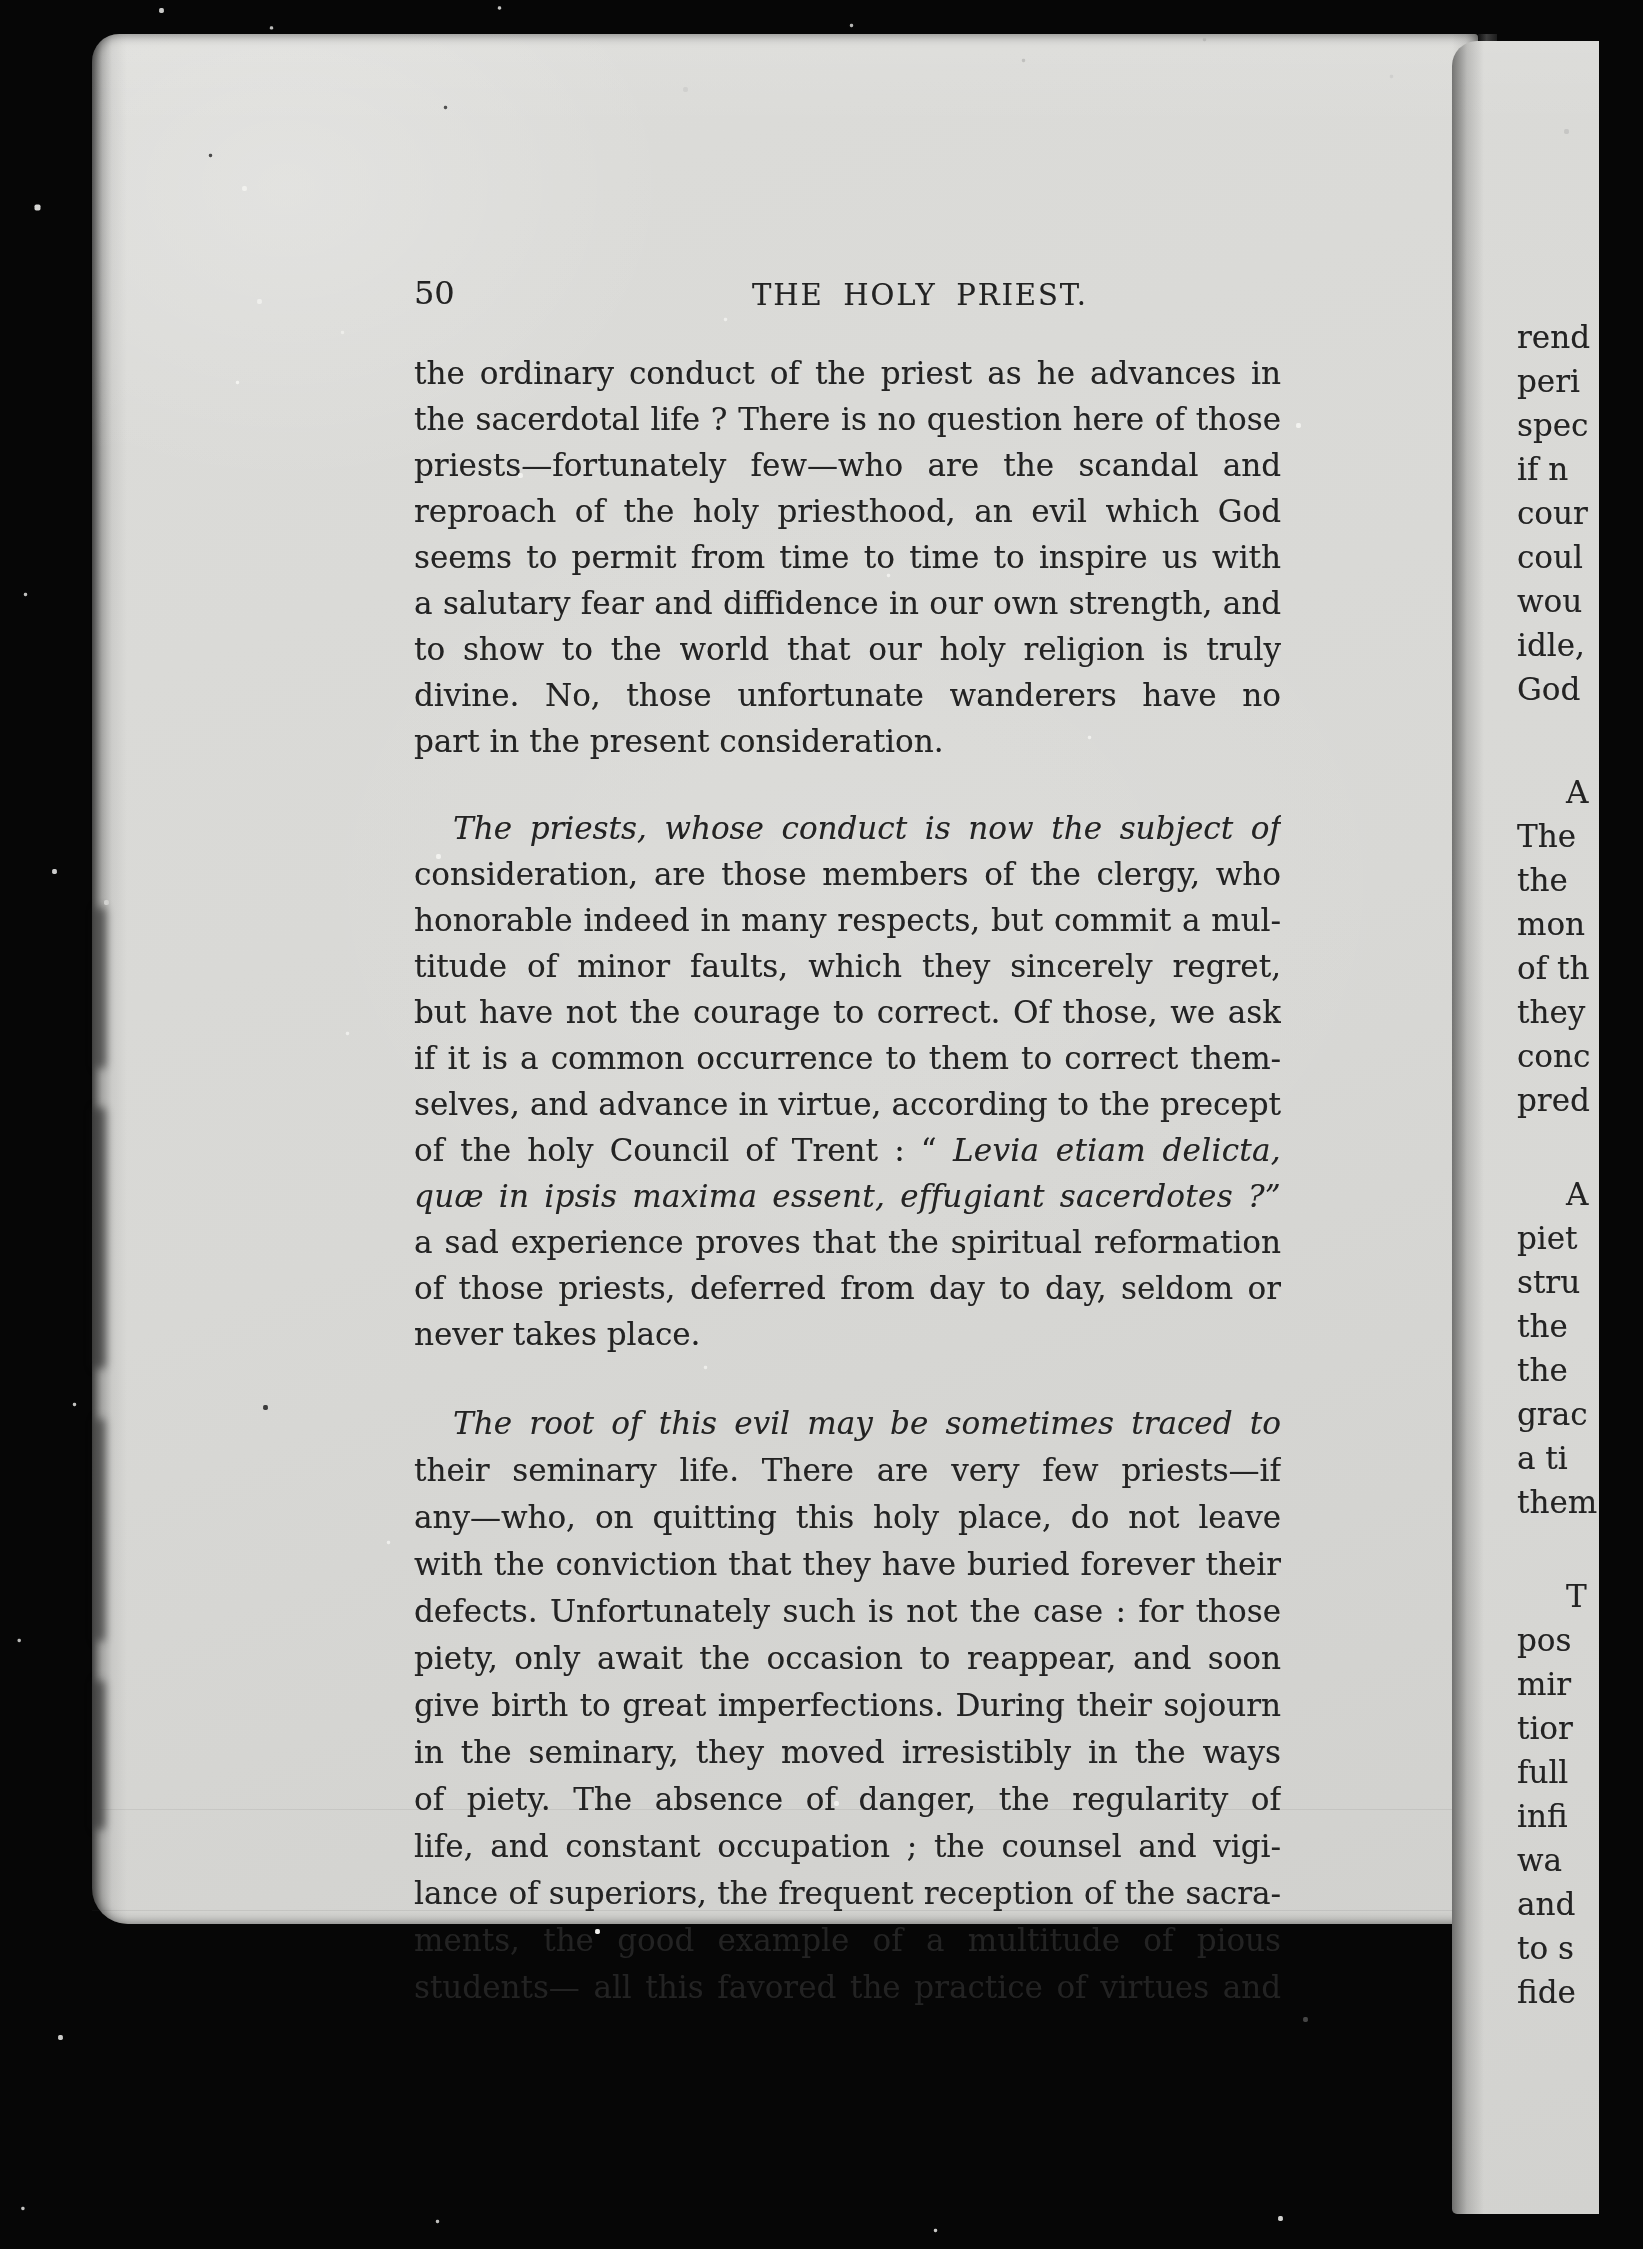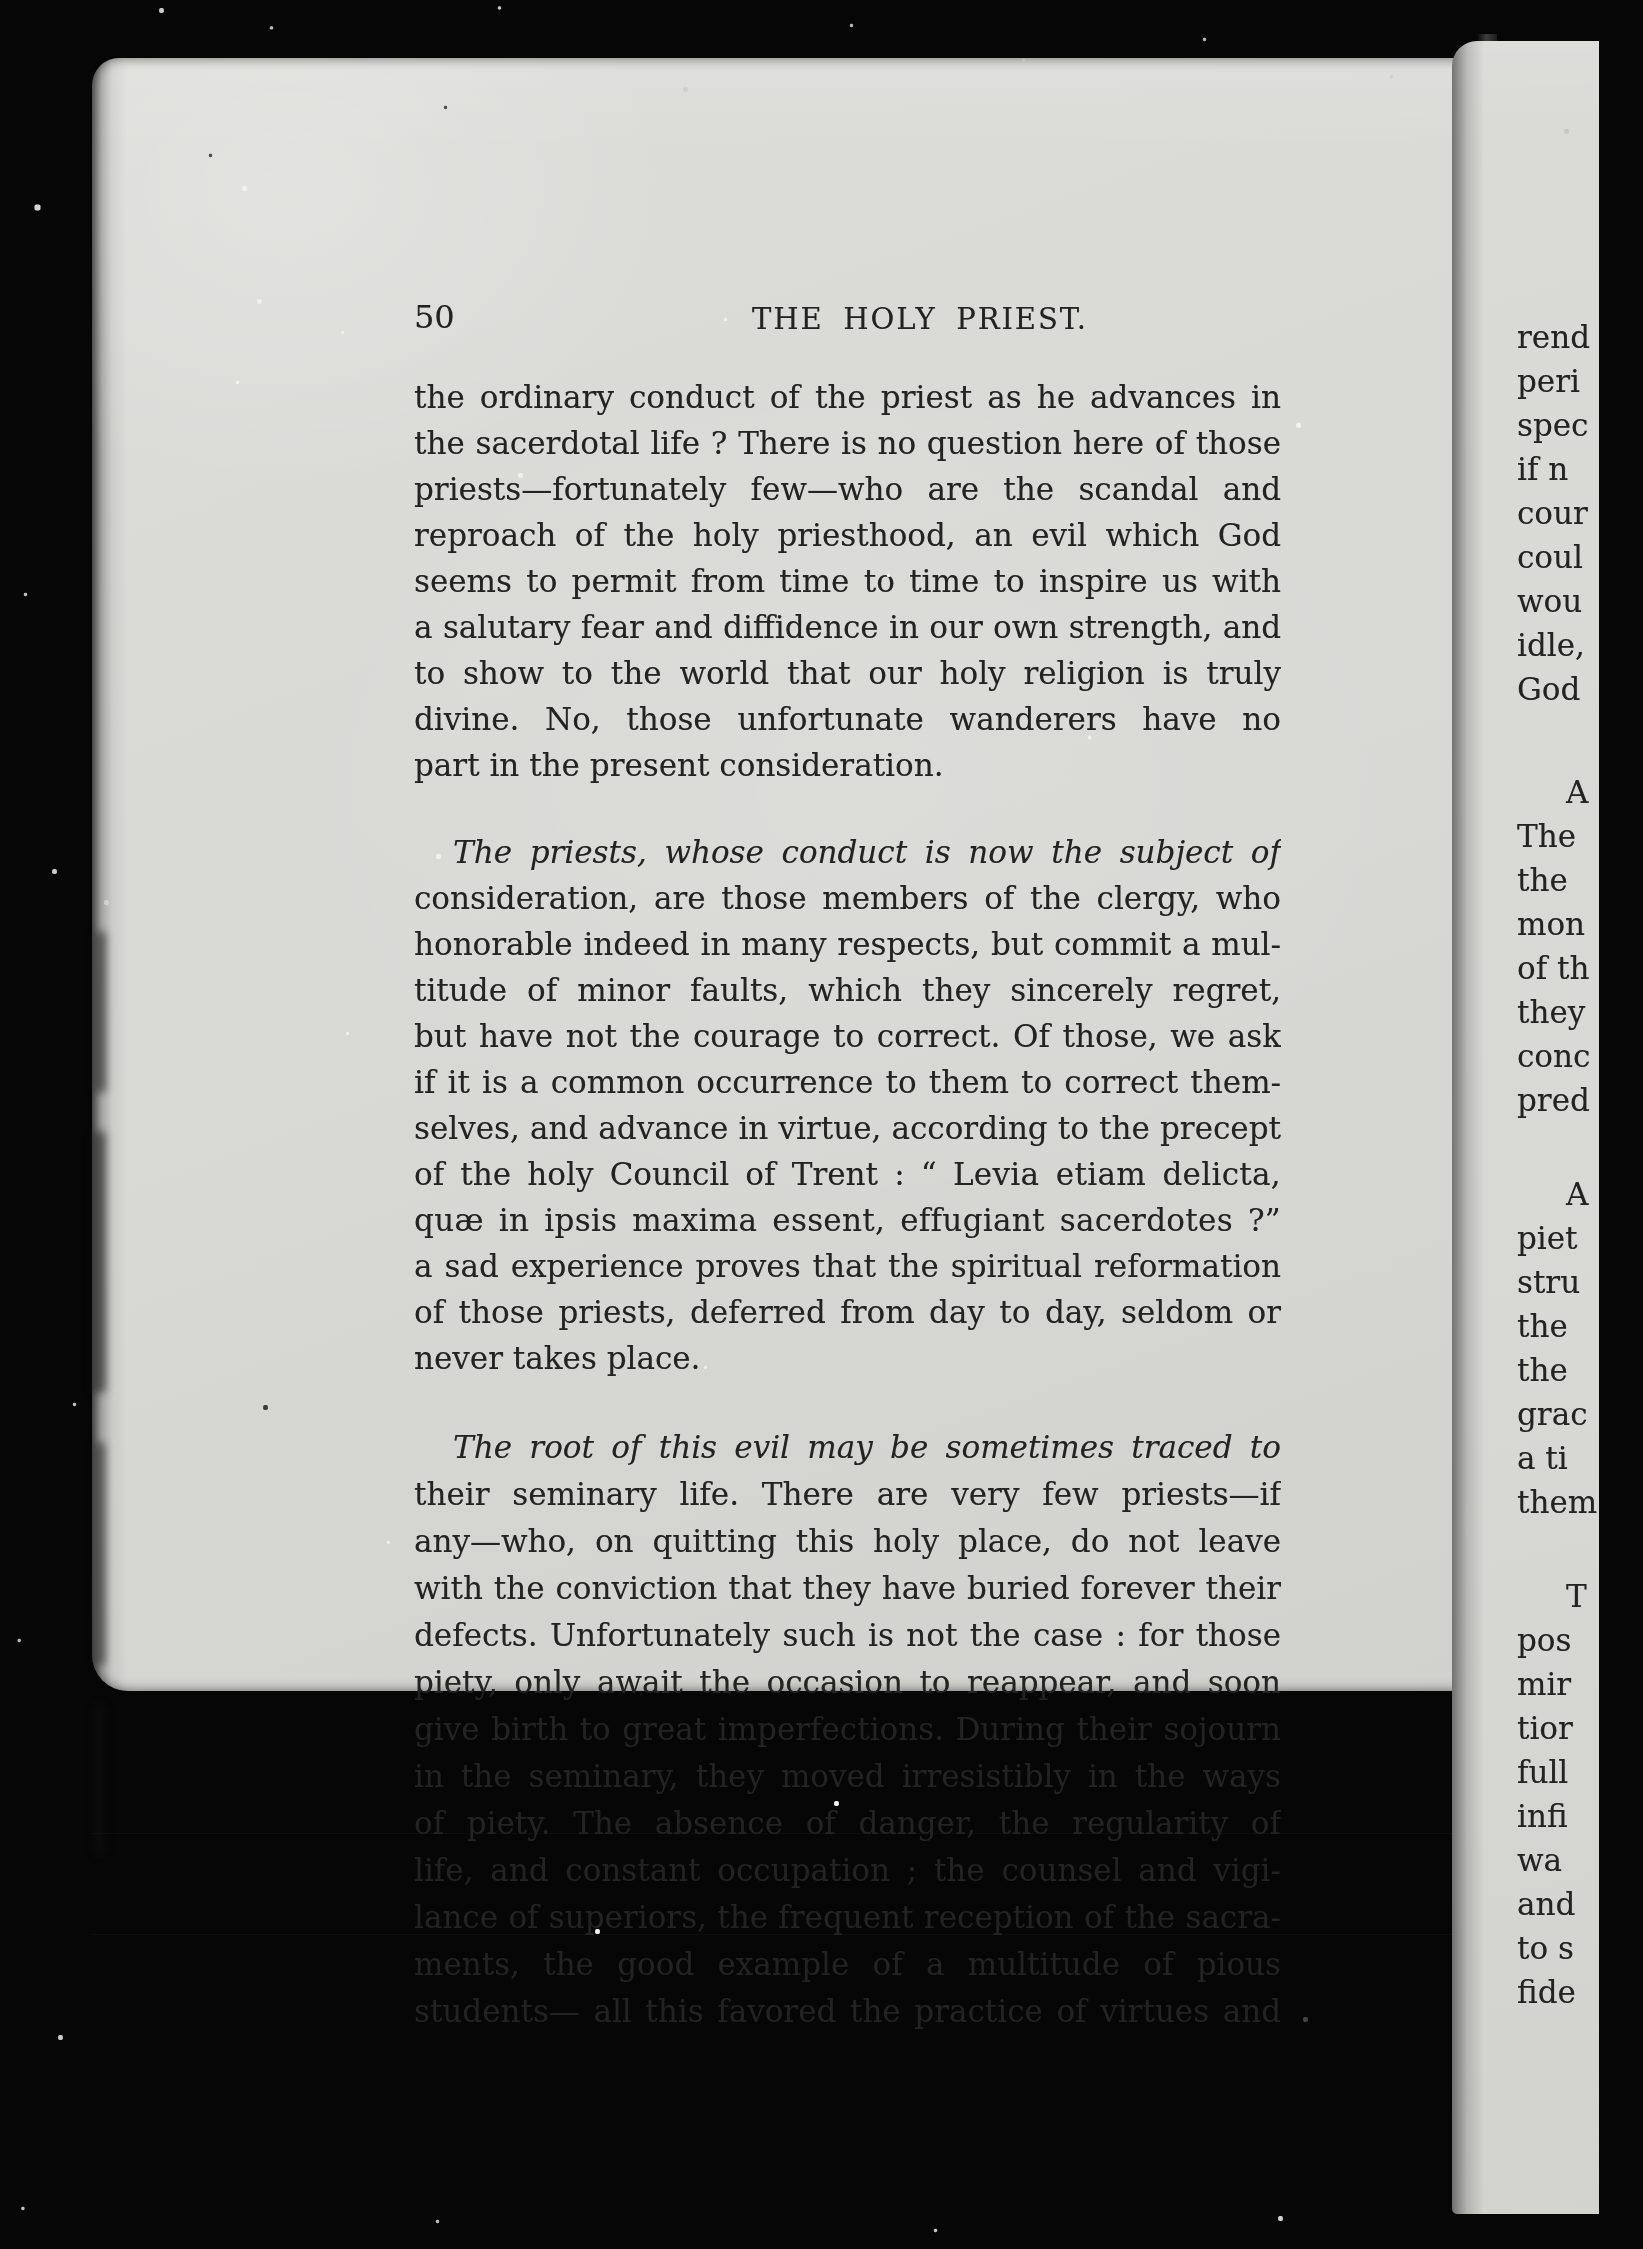--- a/index.html
+++ b/index.html
@@ -3,31 +3,30 @@
 <meta charset="utf-8">
 <style>
   html,body{margin:0;padding:0;}
   body{
     width:1644px;height:2250px;position:relative;overflow:hidden;
     background:var(--bg,#060606);
     font-family:"DejaVu Serif","Liberation Serif",serif;
   }
   
   #left-page{
-    position:absolute;left:92px;top:34px;width:1386px;height:1633px;
+    position:absolute;left:92px;top:34px;width:1386px;height:1890px;
     background:
       radial-gradient(561px 437px at 14% 8%, rgba(255,255,255,.20), transparent 70%),
       radial-gradient(811px 624px at 55% 45%, rgba(255,255,255,.08), transparent 75%),
       linear-gradient(to right, rgba(22,22,22,.62) 0px, rgba(70,70,70,.34) 10px, rgba(120,120,120,.14) 20px, rgba(0,0,0,0) 35px),
       linear-gradient(to left, rgba(20,20,20,.26) 0px, rgba(60,60,60,.10) 12.5px, rgba(0,0,0,0) 26px),
       linear-gradient(to bottom, rgba(255,255,255,.10), rgba(255,255,255,0) 94px),
       linear-gradient(160deg, #dcdcd9, var(--paper,#d8d8d5) 55%, #d1d1ce);
     border-radius:27.4px 3.7px 6.2px 36px;
     box-shadow:0 0 11.2px rgba(0,0,0,.55) inset;
-    margin-top:24px;
   }
   
   .blotch{position:absolute;background:rgba(18,18,18,.55);filter:blur(4.4px);border-radius:5px;}
   #b1{left:2.5px;top:873px;width:11.2px;height:162px;}
   #b2{left:1.2px;top:1073px;width:12.5px;height:262px;}
   #b3{left:3.1px;top:1384px;width:10px;height:224px;}
   #b4{left:1.9px;top:1646px;width:11.2px;height:150px;}
   
   .scanline{position:absolute;left:0;width:100%;height:1.2px;background:rgba(80,80,80,.10);}
   #sl1{top:1775px;} #sl2{top:1876px;}
@@ -46,21 +45,21 @@
   .para{position:absolute;left:0;width:867px;color:var(--ink,#232323);
     font-size:31px;text-shadow:0.2px 0.4px 0 rgba(25,25,25,.32);}
   .p0{top:316px;} .p1{top:771px;} .p2{top:1366px;}
   .para .ln{
     height:46px;line-height:46px;overflow:hidden;
     text-align:justify;text-align-last:justify;
   }
   .p2 .ln{height:47px;line-height:47px;}
   .para .ln.ind{text-indent:39px;font-style:italic;}
   .para .ln.left{text-align:left;text-align-last:left;}
-  .it{letter-spacing:0.3px;}
+  .it{font-style:italic;letter-spacing:0.3px;}
   
   #gutter{
     position:absolute;left:1478px;top:34px;width:18.7px;height:2179px;
     background:linear-gradient(to right,#0e0e0e,#3d3d3d 45%,#1c1c1c);
     border-radius:0 0 3.7px 3.7px;
   }
   
   #right-page{
     position:absolute;left:1452px;top:41px;width:147px;height:2173px;
     background:

